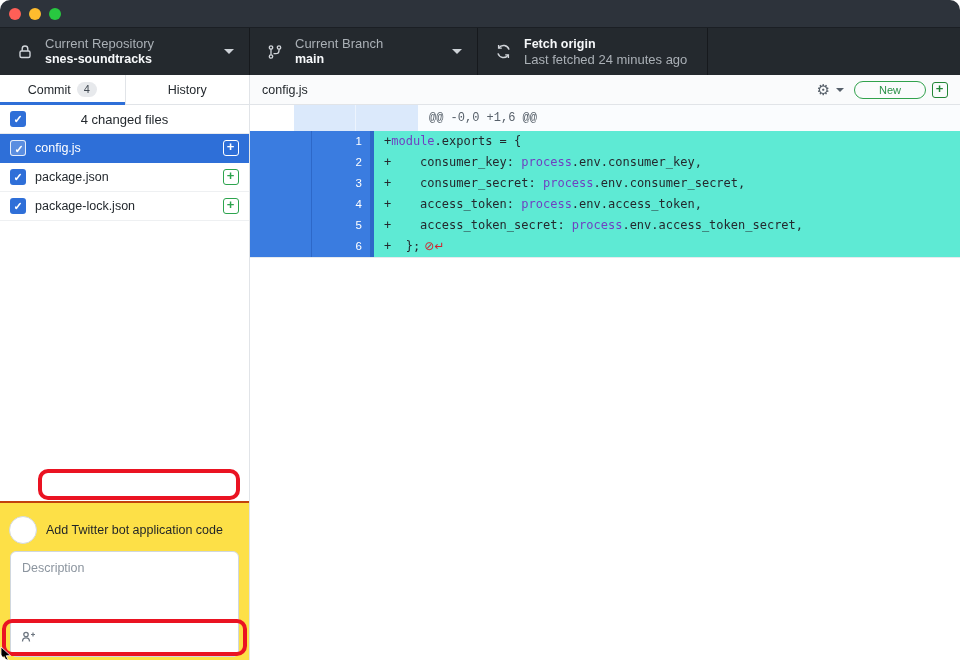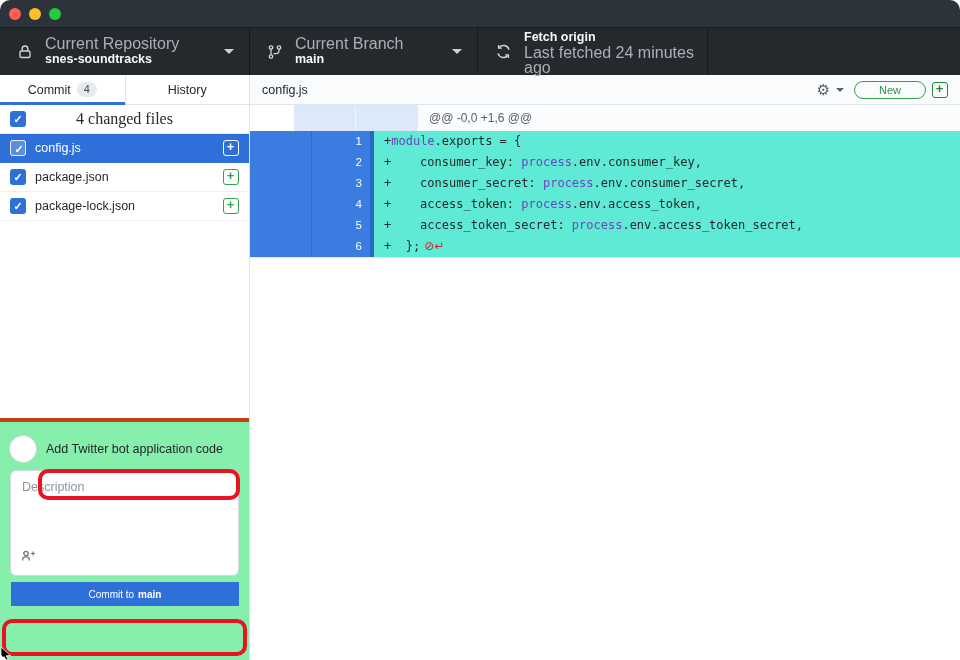--- a/index.html
+++ b/index.html
@@ -14,53 +14,53 @@
   .t-green { background:#28c840; }
 
   
   .toolbar { height:47px; background:#24292e; display:flex; }
   .tb-section { position:relative; display:flex; align-items:center; gap:12px; padding-left:17px; border-right:1px solid #16191d; }
   .tb-repo { width:250px; }
   .tb-branch { width:228px; }
   .tb-fetch { width:230px; }
   .tb-rest { flex:1; border-right:none; }
   .tb-icon { display:flex; align-items:center; color:#d1d5da; }
-  .tb-text .tb-label { font-size:16px; color:#aab0b6; line-height:15px; }
+  .tb-text .tb-label { font-size:13px; color:#aab0b6; line-height:15px;text-align:right; }
   .tb-text .tb-value { font-size:12.5px; color:#f6f8fa; font-weight:bold; line-height:16px; }
   .tb-caret { position:absolute; right:15px; top:21px; width:0; height:0; border-left:5px solid transparent; border-right:5px solid transparent; border-top:5px solid #cdd2d7; }
 
   
   .main { display:flex; height:585px; }
   .left-col { width:250px; display:flex; flex-direction:column; border-right:1px solid #e1e4e8; background:#fff; }
   .right-col { flex:1; display:flex; flex-direction:column; background:#fff; }
 
   
   .tabbar { height:30px; display:flex; border-bottom:1px solid #e1e4e8; }
   .tab { width:125px; display:flex; align-items:center; justify-content:center; gap:6px; font-size:12.5px; color:#24292e; position:relative; cursor:default; }
   .tab + .tab { border-left:1px solid #e1e4e8; }
   .tab.active::after { content:""; position:absolute; left:0; right:0; bottom:-1px; height:3px; background:#2e6fd8; }
   .tab-badge { background:#e7e9ec; color:#424a53; border-radius:9px; font-size:11px; padding:1px 7px; line-height:13px; }
 
   
-  .summary-row { height:29px; display:flex; align-items:center; padding:0 10px; border-bottom:1px solid #e8eaed; font-size:16px; color:#24292e;font-family:Liberation Serif, serif; }
+  .summary-row { height:29px; display:flex; align-items:center; padding:0 10px; border-bottom:1px solid #e8eaed; font-size:13px; color:#24292e; }
   .summary-row .summary-label { flex:1; text-align:center; margin-right:16px; }
   .file-row { height:29px; display:flex; align-items:center; padding:0 10px; border-bottom:1px solid #eef0f2; font-size:12.5px; color:#24292e; }
   .file-row .file-name { margin-left:9px; flex:1; }
   .file-row.selected { background:#2e6fd8; color:#fff; border-bottom-color:#2e6fd8; }
   .checkbox { width:16px; height:16px; border-radius:3px; background:#2f6fd8; position:relative; flex:none; }
   .checkbox::after { content:"✓"; position:absolute; left:0; top:0; width:16px; height:16px; text-align:center; line-height:16px; color:#fff; font-size:11px; font-weight:bold; }
   .file-row.selected .checkbox { background:rgba(255,255,255,.22); border:1px solid rgba(255,255,255,.85); }
   .plus-square { width:16px; height:16px; border:1.5px solid #2da44e; border-radius:3px; position:relative; flex:none; }
   .plus-square::after { content:"+"; position:absolute; left:0; top:-1px; width:13px; height:13px; text-align:center; line-height:14px; color:#2da44e; font-size:13px; font-weight:bold; }
   .file-row.selected .plus-square { border-color:#fff; }
   .file-row.selected .plus-square::after { color:#fff; }
   .left-spacer { flex:1; }
 
   
-  .commit-section { position:relative; height:242px; border-top:4px solid #c2410c; background:#86efac; }
+  .commit-section { position:relative; height:159px; border-top:2px solid #c2410c; background:#fde047; }
   .avatar { position:absolute; left:9px; top:13px; width:28px; height:28px; border-radius:50%; background:#fff; border:1px solid #d4d9de; }
   .summary-input { position:absolute; left:46px; top:14px; width:188px; height:26px; border:none; outline:none; font-size:12.5px; color:#1f2328; font-family:"Liberation Sans", sans-serif; background:transparent; }
   .desc-box { position:absolute; left:10px; top:48px; width:229px; height:106px; border:1px solid #d0d7de; border-radius:6px; background:#fff; }
   .desc-input { position:absolute; left:1px; top:1px; width:210px; height:80px; border:none; outline:none; resize:none; font-size:12.5px; color:#1f2328; font-family:Liberation Sans, sans-serif; padding:8px 10px; background:transparent; }
   .desc-input::placeholder { color:#8c959f; }
   .coauthor-icon { position:absolute; left:9px; bottom:7px; color:#6e7781; }
   .commit-btn { position:absolute; left:11px; top:160px; width:228px; height:24px; background:#2e6fd8; border:none; border-radius:0; color:#fff; font-size:10px; font-family:"Liberation Sans", sans-serif; display:flex; align-items:center; justify-content:center; gap:4px; cursor:default; }
   .commit-btn .branch-bold { font-weight:bold; }
 
   
@@ -72,21 +72,21 @@
   .diff-header { height:30px; background:#fafbfc; border-bottom:1px solid #e1e4e8; display:flex; align-items:center; padding:0 12px; font-size:12.5px; color:#24292e; }
   .diff-header .fname { flex:1; }
   .dh-icons { display:flex; align-items:center; gap:6px; }
   .gear-icon { font-size:15px; color:#57606a; line-height:1; }
   .dh-caret { width:0; height:0; border-left:4px solid transparent; border-right:4px solid transparent; border-top:4px solid #57606a; margin-right:4px; }
   .new-badge { border:1px solid #31a24c; color:#2a9147; font-size:11px; border-radius:9px; padding:1px 24px; line-height:14px; }
   .plus-square-green { width:16px; height:16px; border:1.5px solid #238636; border-radius:3px; position:relative; }
   .plus-square-green::after { content:"+"; position:absolute; left:0; top:-1px; width:13px; height:13px; text-align:center; line-height:14px; color:#238636; font-size:13px; font-weight:bold; }
 
   .diff-body { border-bottom:1px solid #e6eaee; }
-  .hunk-row { height:26px; display:flex; font-family:Liberation Sans, sans-serif; font-size:12px;padding-left:44px; }
+  .hunk-row { height:26px; display:flex; font-family:Liberation Mono, monospace; font-size:12px;padding-left:44px; }
   .hunk-row .hg1 { width:62px; background:#dbe9fb; border-right:1px solid #edf4fd; }
   .hunk-row .hg2 { width:62px; background:#dbe9fb; }
   .hunk-row .hcode { flex:1; background:#fafcfe; color:#57606a; line-height:26px; padding-left:11px; white-space:pre; }
   .diff-line { height:21px; display:flex; font-family:"DejaVu Sans Mono", monospace; font-size:12px; }
   .diff-line .g1 { width:62px; background:#3a7ce0; border-right:1px solid #2d68c8; flex:none; }
   .diff-line .g2 { width:58px; background:#3a7ce0; flex:none; color:#fff; font-family:"Liberation Sans", sans-serif; font-size:11.5px; line-height:21px; text-align:right; padding-right:8px; }
   .diff-line .strip { width:4px; background:#2d68c8; flex:none; }
   .diff-line .code { flex:1; background:#5eead4; line-height:21px; padding-left:10px; white-space:pre; color:#24292e; }
   .seg-plain { color:#24292e; }
   .seg-keyword { color:#6f42c1; }

